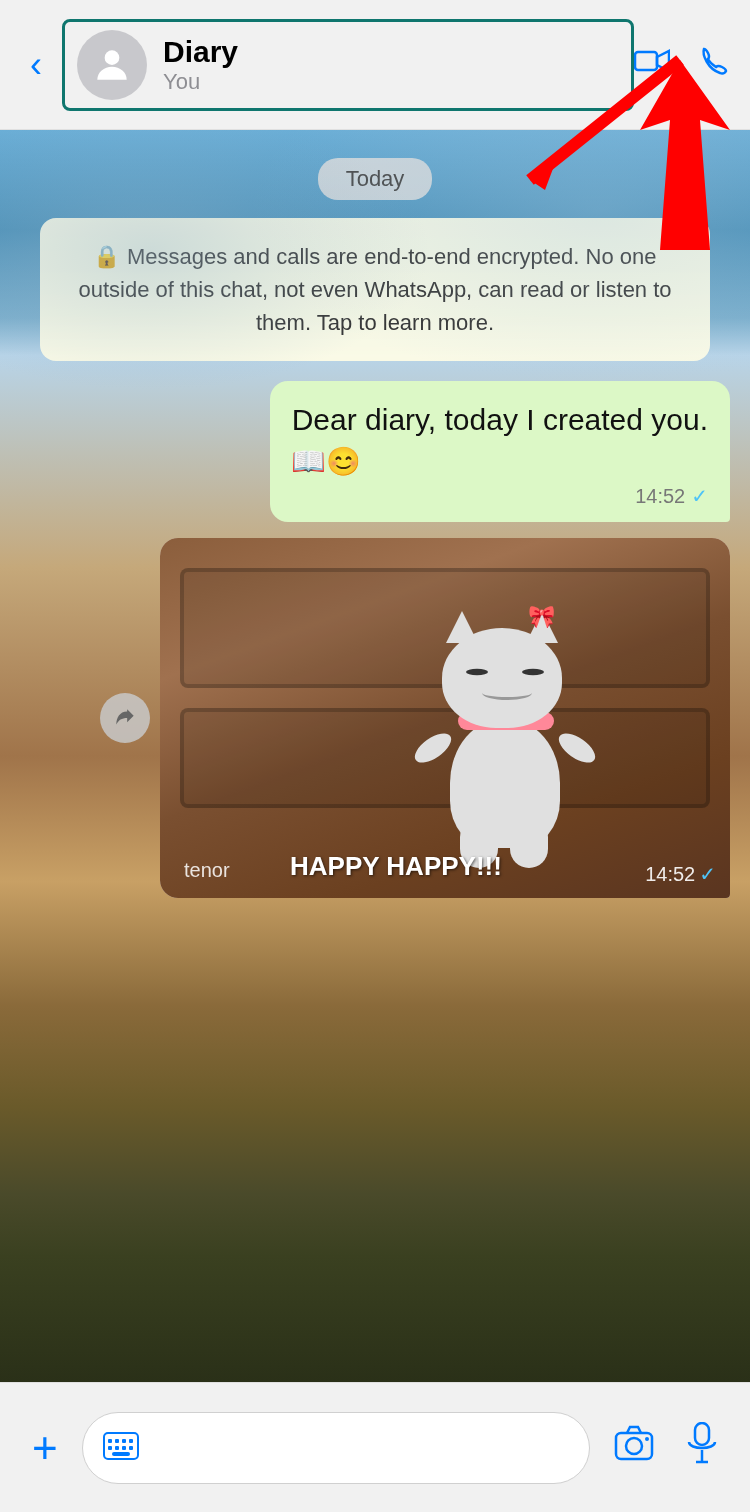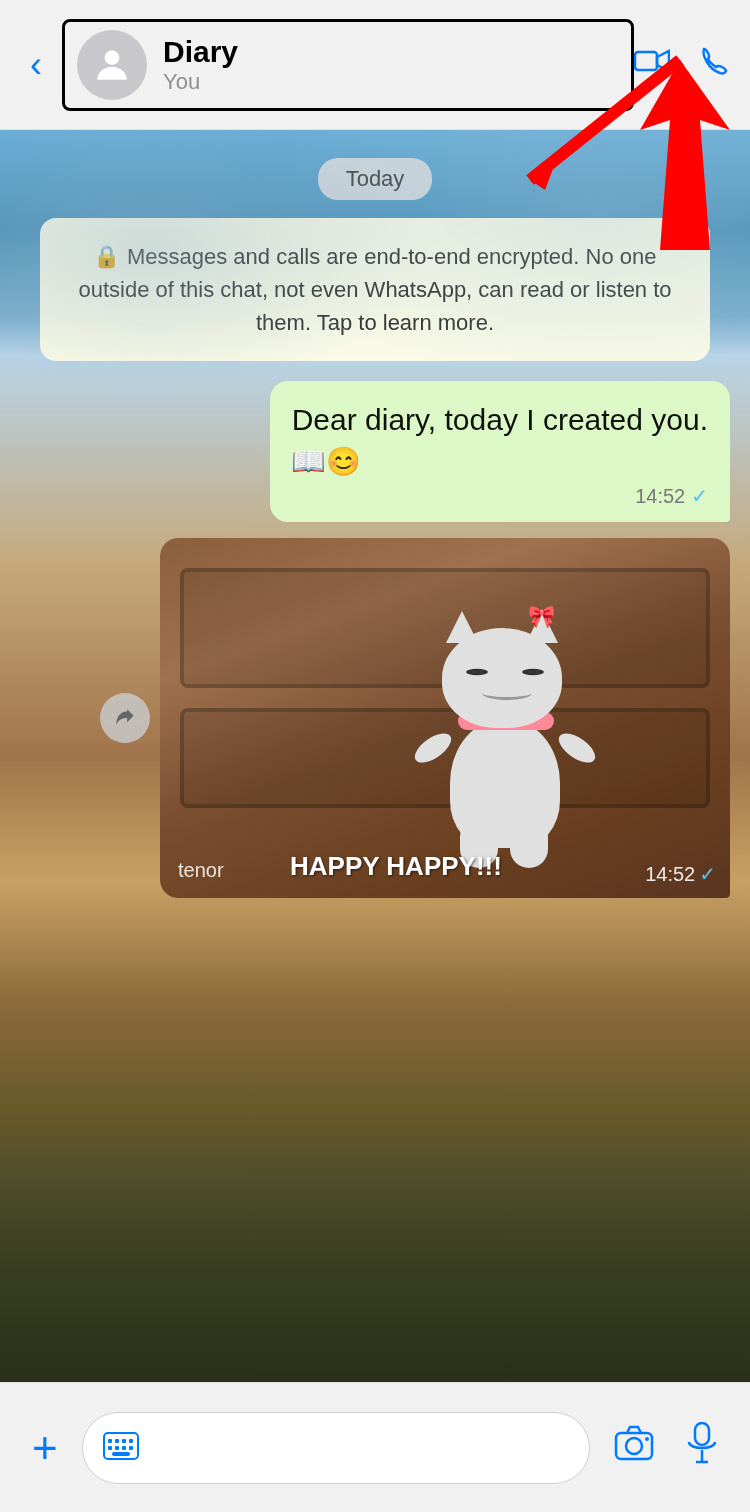--- a/index.html
+++ b/index.html
@@ -29,21 +29,21 @@
       color: #007AFF;
       font-size: 36px;
       margin-right: 10px;
       cursor: pointer;
       padding: 10px;
     }
     .header-contact {
       display: flex;
       align-items: center;
       flex: 1;
-      border: 3px solid #000000;
+      border: 3px solid #0f766e;
       border-radius: 8px;
       padding: 8px 12px;
     }
     .avatar {
       width: 70px;
       height: 70px;
       border-radius: 50%;
       background: #c8c8cc;
       display: flex;
       align-items: center;
@@ -188,21 +188,21 @@
       width: 570px;
       height: 360px;
       border-radius: 18px 18px 4px 18px;
       overflow: hidden;
       background: #e8e0d8;
     }
 
     .gif-label-tenor {
       position: absolute;
       bottom: 16px;
-      left: 18px;
+      left: 24px;
       color: rgba(255,255,255,0.85);
       font-size: 20px;
       font-weight: 500;
     }
     .gif-label-text {
       position: absolute;
       bottom: 16px;
       left: 130px;
       color: white;
       font-size: 26px;

